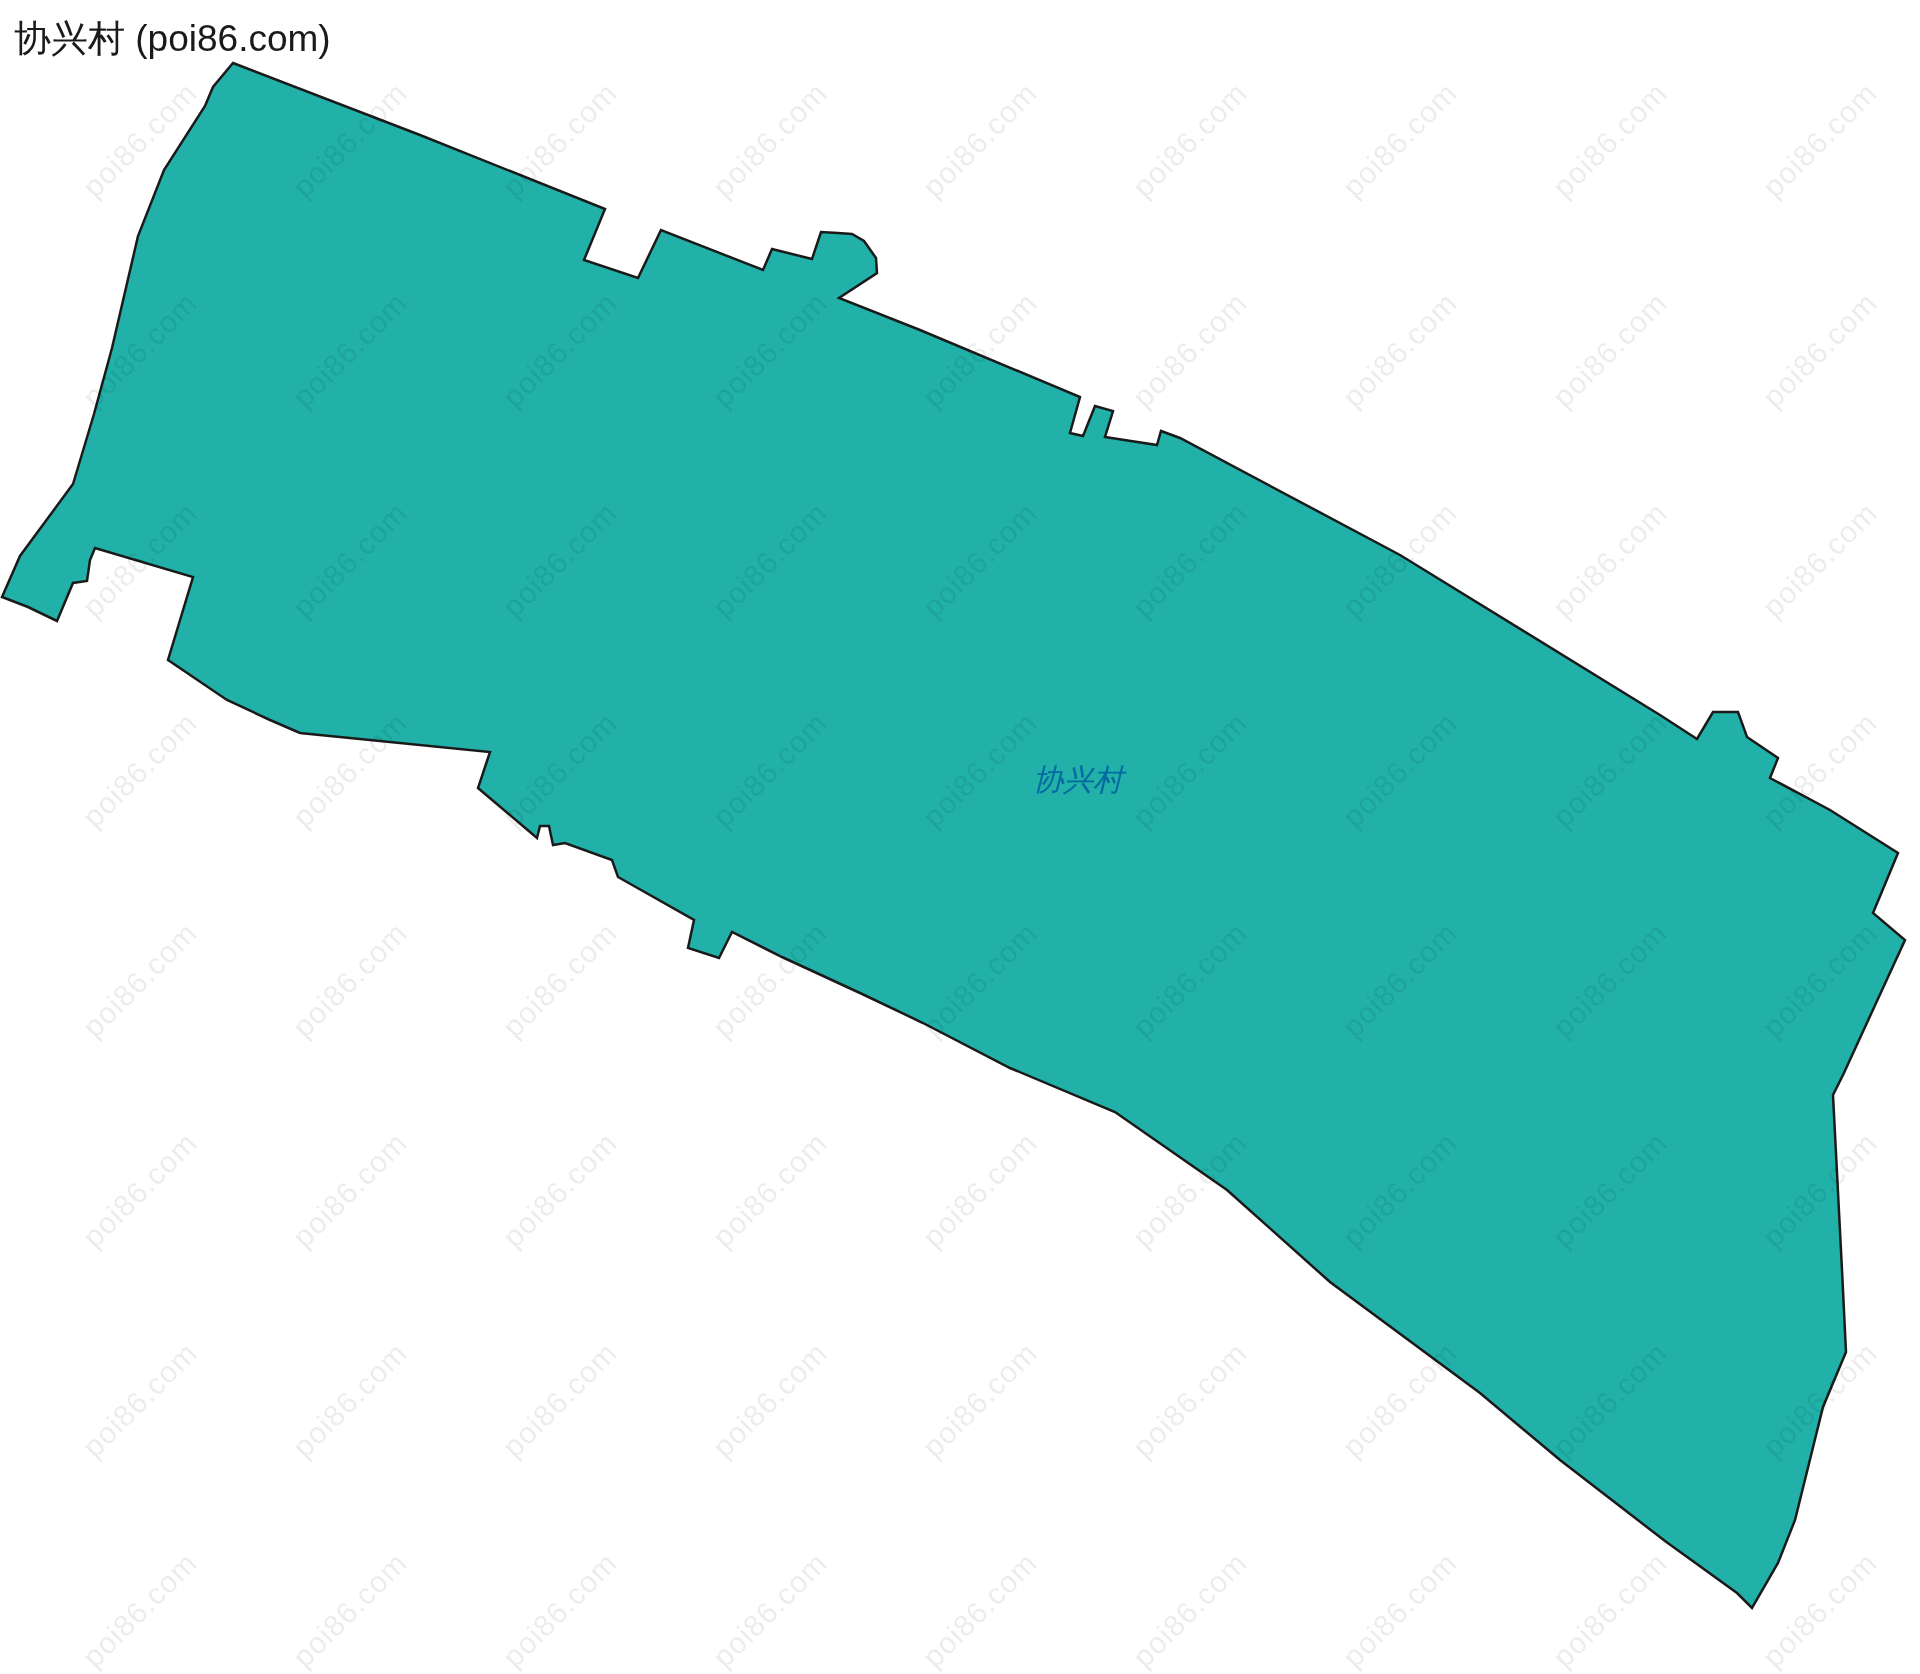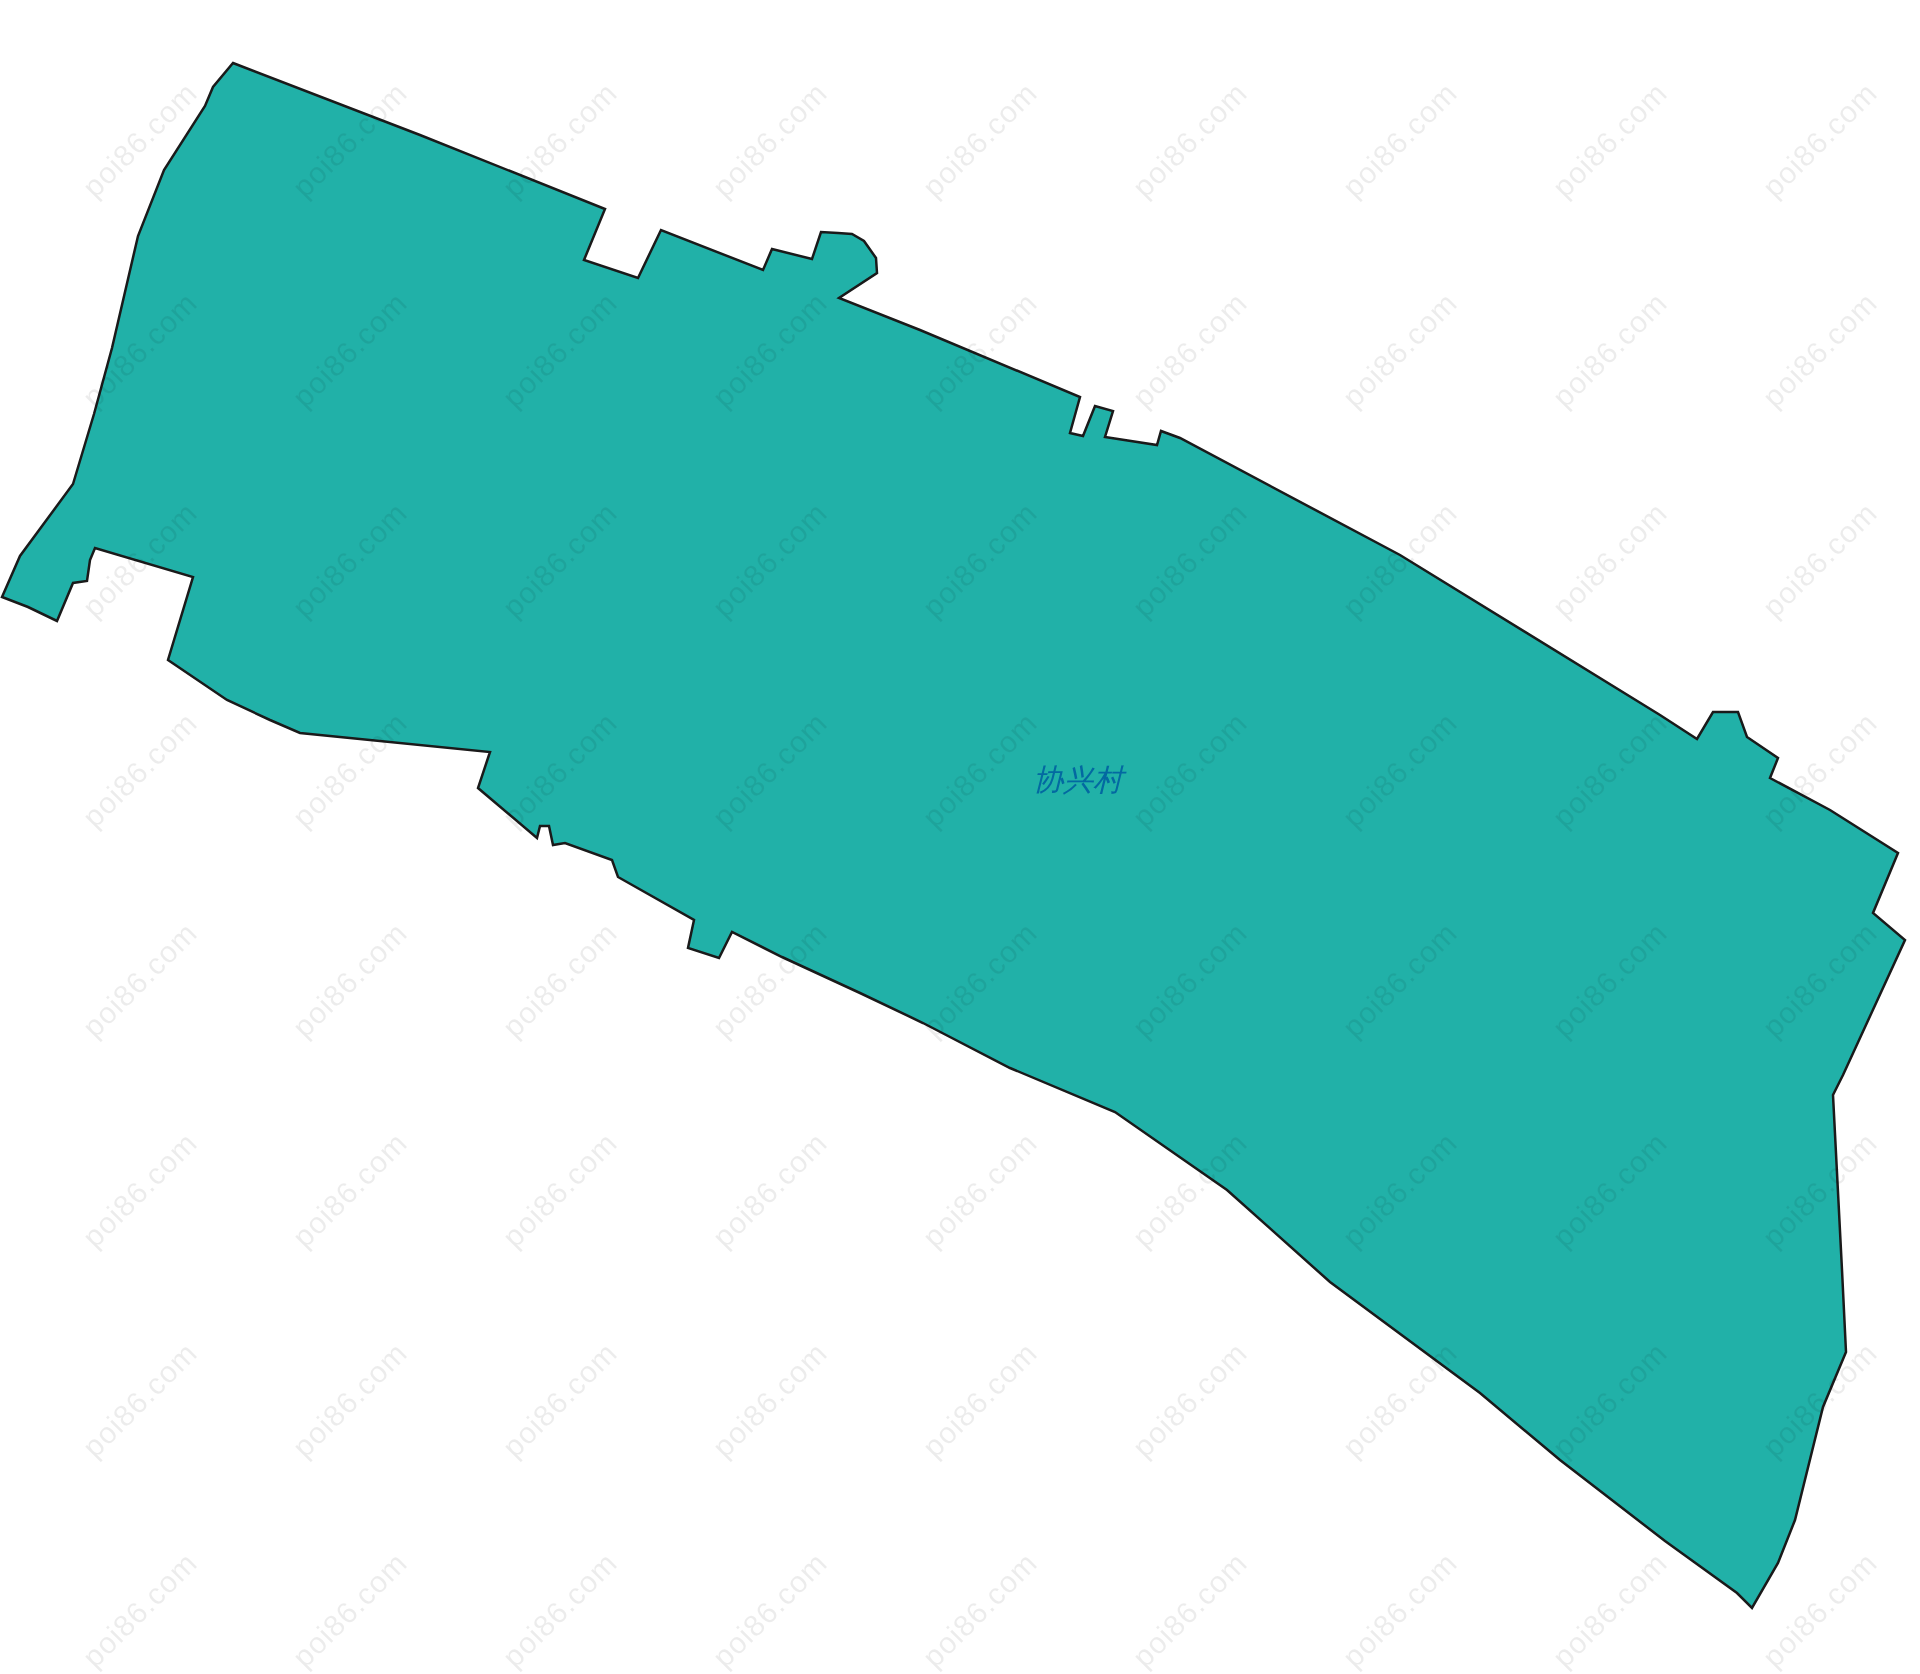--- a/index.html
+++ b/index.html
@@ -133,15 +133,16 @@
       <span class="wm" style="left: 1820px; top: 140px; color: rgba(0, 0, 0, 0.075); transform: translate(-50%, -50%) rotate(-45deg);">poi86.com</span>
       <span class="wm" style="left: 1820px; top: 350px; color: rgba(0, 0, 0, 0.075); transform: translate(-50%, -50%) rotate(-45deg);">poi86.com</span>
       <span class="wm" style="left: 1820px; top: 560px; color: rgba(0, 0, 0, 0.075); transform: translate(-50%, -50%) rotate(-45deg);">poi86.com</span>
       <span class="wm" style="left: 1820px; top: 770px; color: rgba(0, 0, 0, 0.075); transform: translate(-50%, -50%) rotate(-45deg);">poi86.com</span>
       <span class="wm" style="left: 1820px; top: 980px; color: rgba(0, 0, 0, 0.075); transform: translate(-50%, -50%) rotate(-45deg);">poi86.com</span>
       <span class="wm" style="left: 1820px; top: 1190px; color: rgba(0, 0, 0, 0.075); transform: translate(-50%, -50%) rotate(-45deg);">poi86.com</span>
       <span class="wm" style="left: 1820px; top: 1400px; color: rgba(0, 0, 0, 0.075); transform: translate(-50%, -50%) rotate(-45deg);">poi86.com</span>
       <span class="wm" style="left: 1820px; top: 1610px; color: rgba(0, 0, 0, 0.075); transform: translate(-50%, -50%) rotate(-45deg);">poi86.com</span>
     </div>
 
+  <div id="page-title">协兴村 (poi86.com)</div>
 
   <div id="region-label" style="left: 1078px; top: 780px;">协兴村</div>
 </div>
 
 </body></html>

